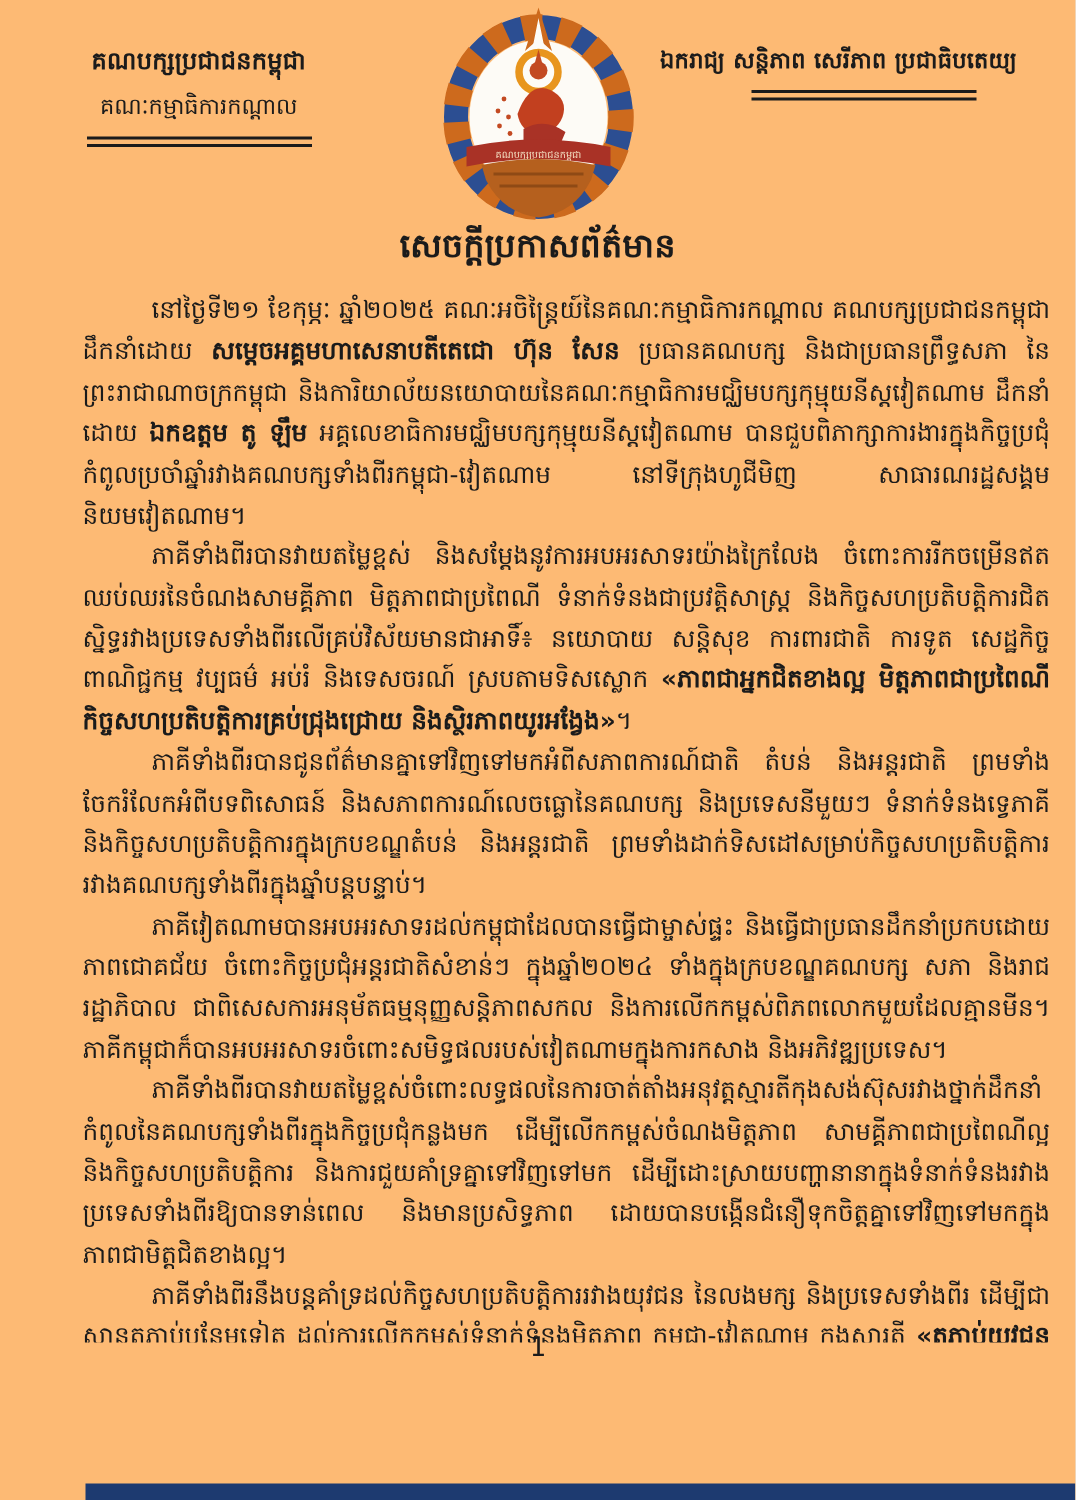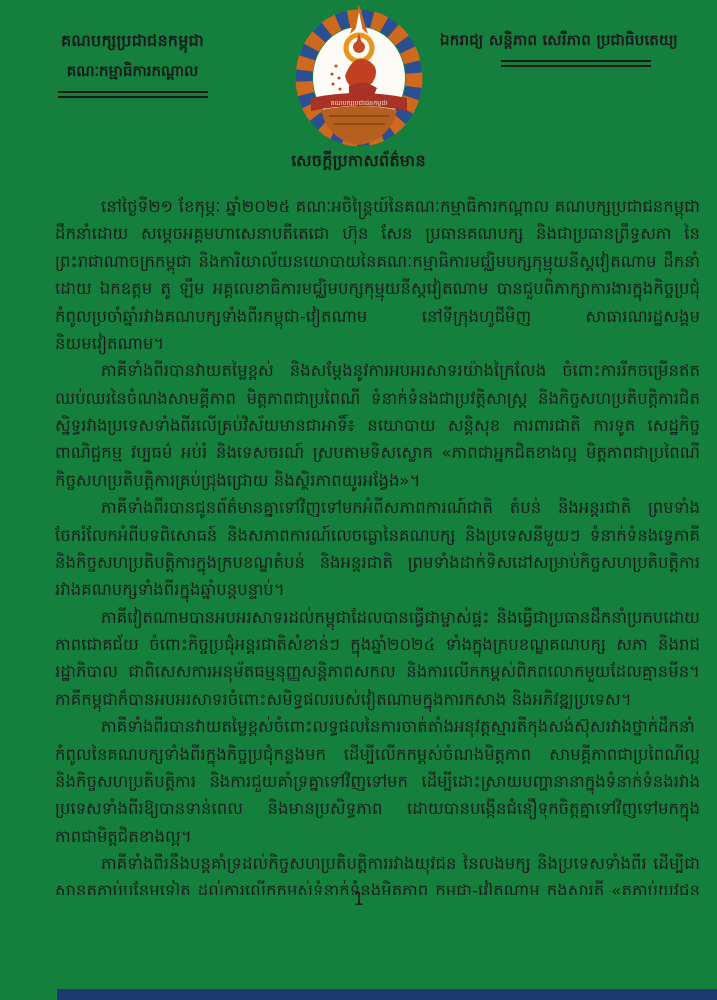--- a/index.html
+++ b/index.html
@@ -1,44 +1,44 @@
 <!DOCTYPE html>
 <html><head>
 <meta charset="utf-8">
 <style>
   html,body { margin:0; padding:0; background:#e8e8e8; }
   .page {
     position:relative; width:717px; height:1000px; margin:0 auto;
-    background:#15803d; overflow:hidden;
+    background:#fdba74; overflow:hidden;
     font-family:"DejaVu Sans","Liberation Sans",sans-serif;
     color:#1b1b1b;
   }
   
   .hdr-left  { position:absolute; left:30px;  top:30px;  width:205px; text-align:center; }
   .hdr-right { position:absolute; left:440px; top:30px;  width:272px; text-align:left; }
   .hdr-line1 { font-size:16px; font-weight:700; letter-spacing:.2px; }
-  .hdr-line2 { font-size:15px; font-weight:700; margin-top:7px; }
+  .hdr-line2 { font-size:15px; font-weight:400; margin-top:7px; }
   .hdr-right .hdr-line1, .hdr-right .hdr-line2 { font-weight:600; font-size:15px; }
   .rule-double {
     height:3px; width:150px; margin:8px auto 0;
     border-top:2px solid #1b1b1b; border-bottom:2px solid #1b1b1b;
   }
   .emblem-wrap { position:absolute; left:283px; top:4px; width:152px; height:146px; }
   
   .doc-title {
     position:absolute; top:150px; left:0; width:100%;
-    text-align:center; font-size:16px; font-weight:800; letter-spacing:.3px;
+    text-align:center; font-size:22px; font-weight:800; letter-spacing:.3px;
   }
   
   .doc-body {
     position:absolute; top:193px; left:55px; width:645px; height:702px;
     overflow:hidden; font-size:16.5px; line-height:1.66; text-align:justify;
   }
   .doc-body p.para { margin:0; text-indent:46px; }
-  .doc-body .bold { font-weight:400; }
+  .doc-body .bold { font-weight:700; }
   
   .page-number {
     position:absolute; top:888px; left:0; width:100%;
     text-align:center; font-size:18px; font-family:"DejaVu Sans Mono","Liberation Mono",monospace;
   }
   .footer-bar {
     position:absolute; bottom:0; left:57px; right:0; height:11px;
     background:#1d3a70;
   }
 </style>

